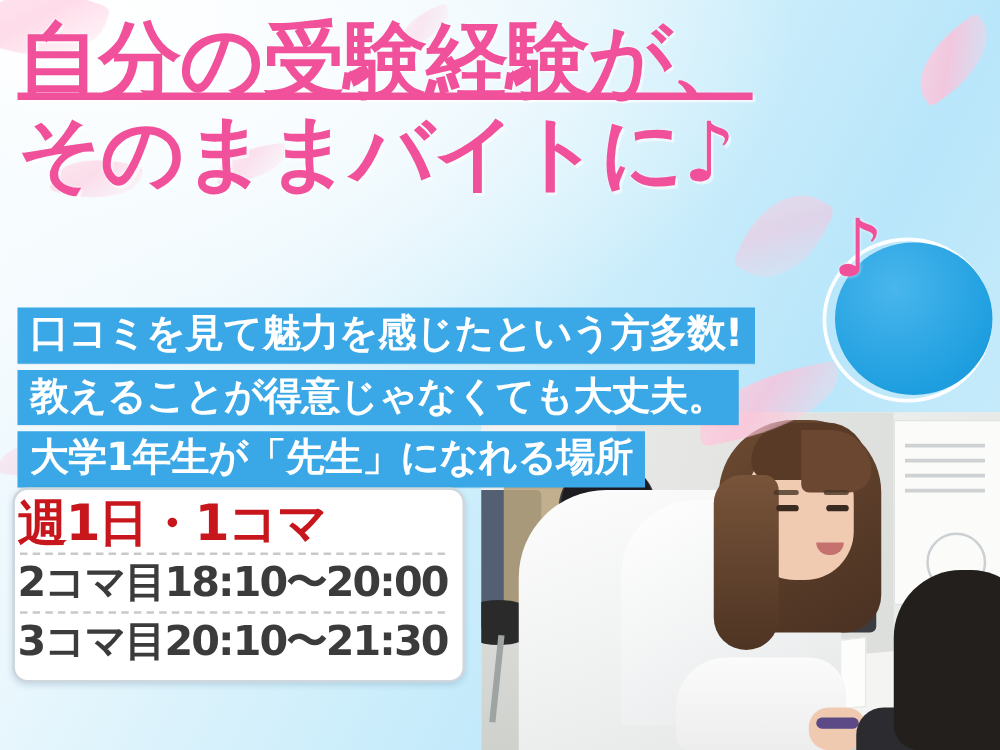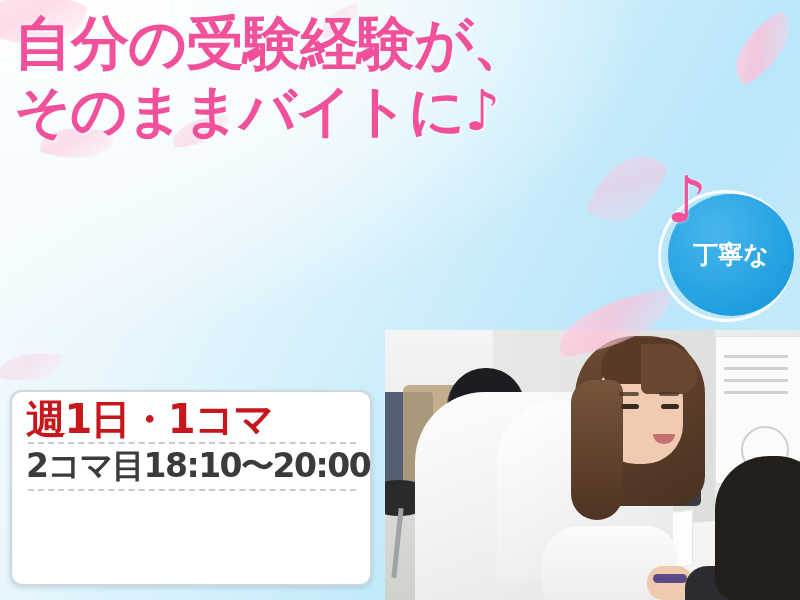--- a/index.html
+++ b/index.html
@@ -89,22 +89,22 @@
   .headline{
     position:absolute;left:14px;top:16px;width:780px;
     color:#f0519a;
     font-weight:900;
     letter-spacing:-1px;
     line-height:.96;
     text-shadow:
       0 0 2px rgba(255,255,255,.9),
       2px 2px 0 rgba(255,255,255,.55);
   }
-  .hl1{font-size:58px;white-space:nowrap;}
-  .hl2{font-size:56px;white-space:nowrap;margin-top:12px;}
+  .hl1{font-size:66px;white-space:nowrap;text-decoration:underline;}
+  .hl2{font-size:66px;white-space:nowrap;margin-top:12px;}
 
   
   .badge{
     position:absolute;left:656px;top:188px;width:140px;height:132px;
   }
   .badge-ring{
     position:absolute;left:2px;top:2px;width:130px;height:126px;
     border:3px solid #ffffff;border-radius:50%;
     opacity:.95;
   }
@@ -137,27 +137,27 @@
     padding:6px 10px 7px 10px;
     white-space:nowrap;
     letter-spacing:-.5px;
     box-shadow:0 1px 0 rgba(0,0,0,.05);
   }
   .brow1{margin-bottom:5px;}
   .brow2{margin-bottom:5px;}
 
   
   .card{
-    position:absolute;left:10px;top:390px;width:362px;height:196px;
+    position:absolute;left:10px;top:390px;width:362px;height:156px;
     background:#ffffff;
     border:2px solid #ced7dd;
     border-radius:12px;
     box-shadow:0 2px 5px rgba(40,80,110,.18);
     box-sizing:border-box;
-    padding:6px 12px 0 14px;
+    padding:6px 12px 0 2px;
   }
   .card-top{
     display:flex;align-items:baseline;white-space:nowrap;margin-bottom:1px;
   }
   .card-top .red{
     color:#c8161d;font-weight:900;font-size:40px;letter-spacing:-1.5px;line-height:1.08;
   }
   .card-top .gray{
     color:#3b3b3b;font-weight:800;font-size:32px;letter-spacing:-1px;margin-left:2px;
   }
@@ -234,28 +234,33 @@
 
   <div class="headline">
     <div class="hl1">自分の受験経験が、</div>
     <div class="hl2">そのままバイトに♪</div>
   </div>
 
   <div class="badge">
     <div class="badge-ring"></div>
     <div class="badge-circle"></div>
     <div class="badge-text">
-      <span>丁寧な</span>
     </div>
     <div class="badge-note">♪</div>
   </div>
 
+  <div class="banners">
+    <div class="bline brow1">口コミを見て魅力を感じたという方多数!</div><br>
+    <div class="bline brow2">教えることが得意じゃなくても大丈夫。</div><br>
+    <div class="bline brow3">大学1年生が「先生」になれる場所</div>
+  </div>
 
   <div class="card">
     <div class="card-top">
       <span class="red">週1日・1コマ</span>
     </div>
     <div class="dotted"></div>
     <div class="slot">2コマ目18:10〜20:00</div>
     <div class="dotted"></div>
+    <div class="slot">3コマ目20:10〜21:30</div>
   </div>
 
 </div>
 
 </body></html>

